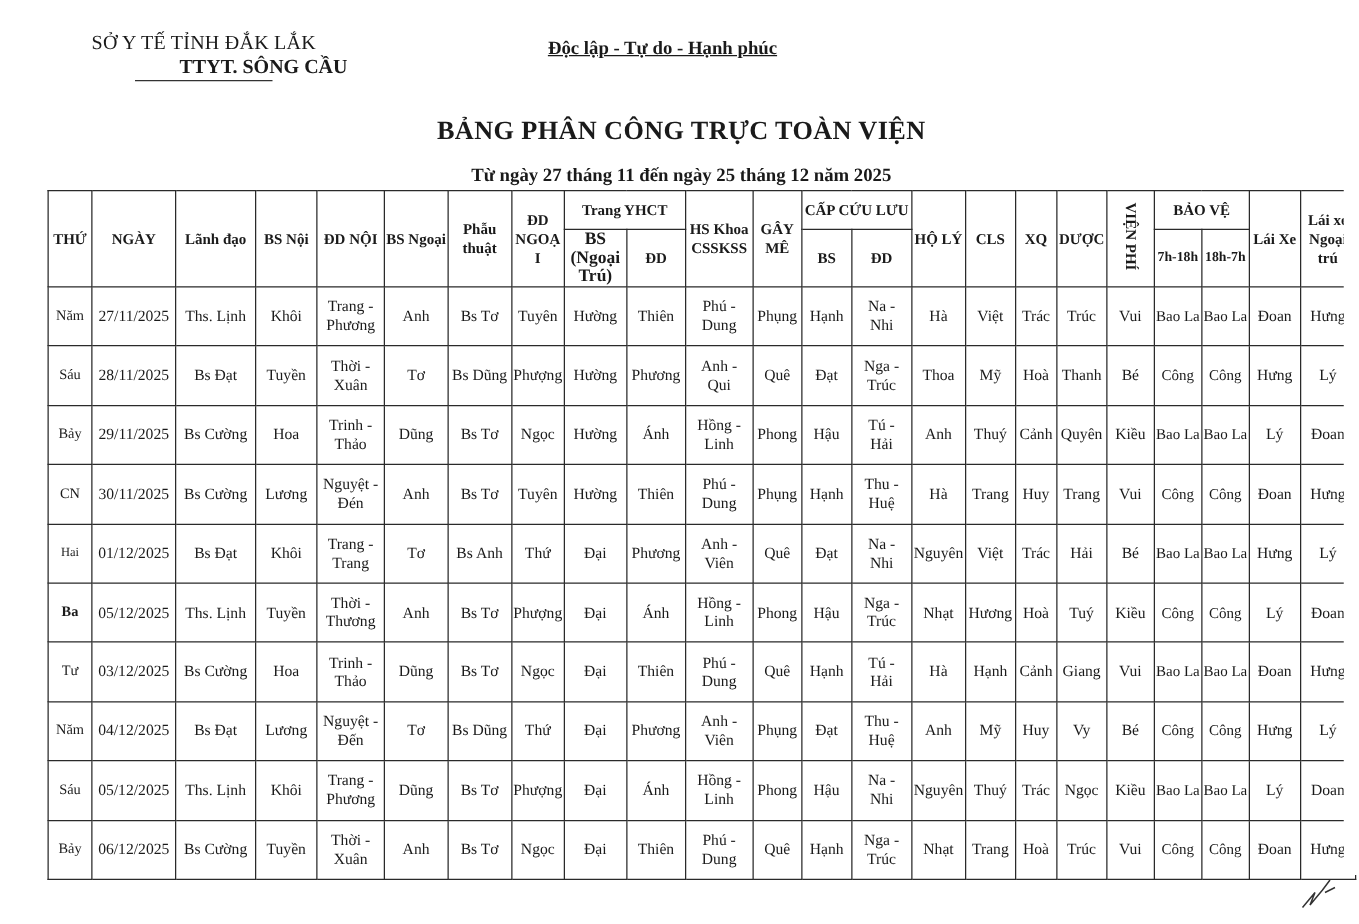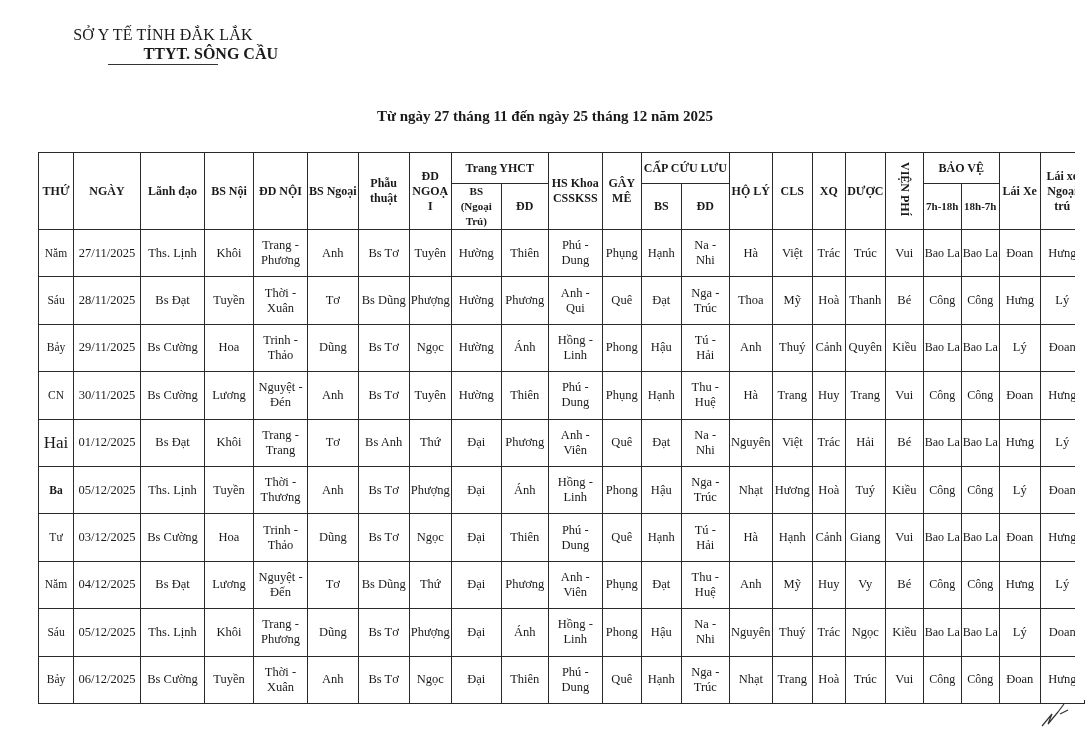--- a/index.html
+++ b/index.html
@@ -33,23 +33,25 @@
 </head>
 <body>
 
 <div class="abs left-head">
   <div class="l1">SỞ Y TẾ TỈNH ĐẮK LẮK</div>
   <div class="l2">TTYT. SÔNG CẦU</div>
   <div class="rule"></div>
 </div>
 
 <div class="abs right-head">
+  <div class="l2">Độc lập - Tự do - Hạnh phúc</div>
 </div>
 
 <div class="abs title">
+  <div class="t1">BẢNG PHÂN CÔNG TRỰC  TOÀN VIỆN</div>
   <div class="t2">Từ ngày 27 tháng 11 đến ngày 25 tháng 12 năm 2025</div>
 </div>
 
 <table class="roster">
   <colgroup>
     <col style="width:35px">
       <col style="width:67px">
       <col style="width:64px">
       <col style="width:49px">
     <col style="width:54px">
@@ -89,21 +91,21 @@
       <th rowspan="2">HỘ LÝ</th>
       <th rowspan="2">CLS</th>
       <th rowspan="2">XQ</th>
       <th rowspan="2">DƯỢC</th>
       <th rowspan="2"><span class="vert">VIỆN PHÍ</span></th>
       <th colspan="2">BẢO VỆ</th>
       <th rowspan="2">Lái Xe</th>
       <th rowspan="2" class="wrap">Lái xe Ngoại trú</th>
     </tr>
     <tr class="h2">
-      <th class="wrap" style="font-size:11px">BS (Ngoại Trú)</th>
+      <th class="wrap" style="font-size:14px">BS (Ngoại Trú)</th>
       <th>ĐD</th>
       <th>BS</th>
       <th>ĐD</th>
       <th style="font-size:11px">7h-18h</th>
       <th style="font-size:11px">18h-7h</th>
     </tr>
   </thead>
   <tbody id="roster-body">
       <tr>
         <td style="font-size: 11.5px;">Năm</td>
@@ -199,21 +201,21 @@
         <td>Trang</td>
         <td>Huy</td>
         <td>Trang</td>
         <td>Vui</td>
         <td style="font-size: 12px;">Công</td>
         <td style="font-size: 12px;">Công</td>
         <td>Đoan</td>
         <td>Hưng</td>
       </tr>
       <tr>
-        <td style="font-size: 17px;">Hai</td>
+        <td style="font-size: 10px;">Hai</td>
         <td>01/12/2025</td>
         <td>Bs Đạt</td>
         <td>Khôi</td>
         <td class="wrap">Trang -<br>Trang</td>
         <td>Tơ</td>
         <td>Bs Anh</td>
         <td>Thứ</td>
         <td>Đại</td>
         <td>Phương</td>
         <td class="wrap">Anh -<br>Viên</td>

